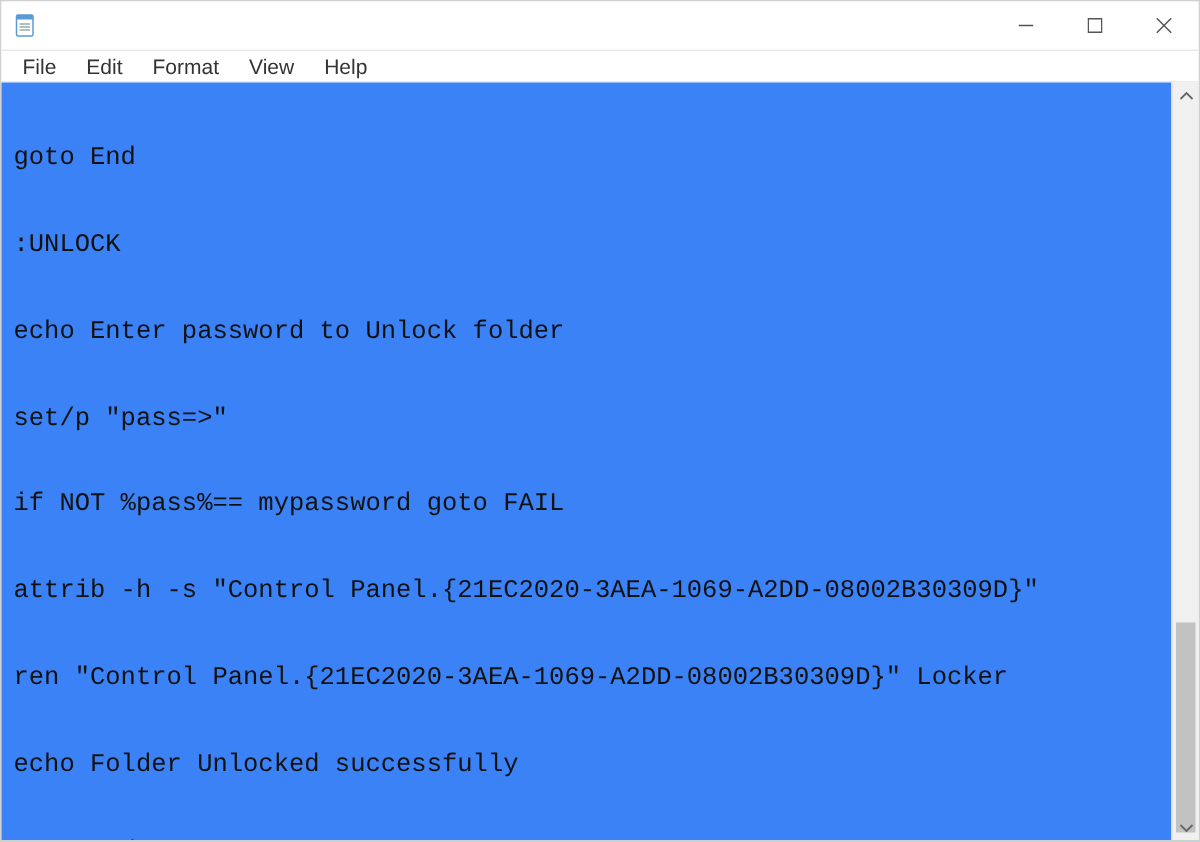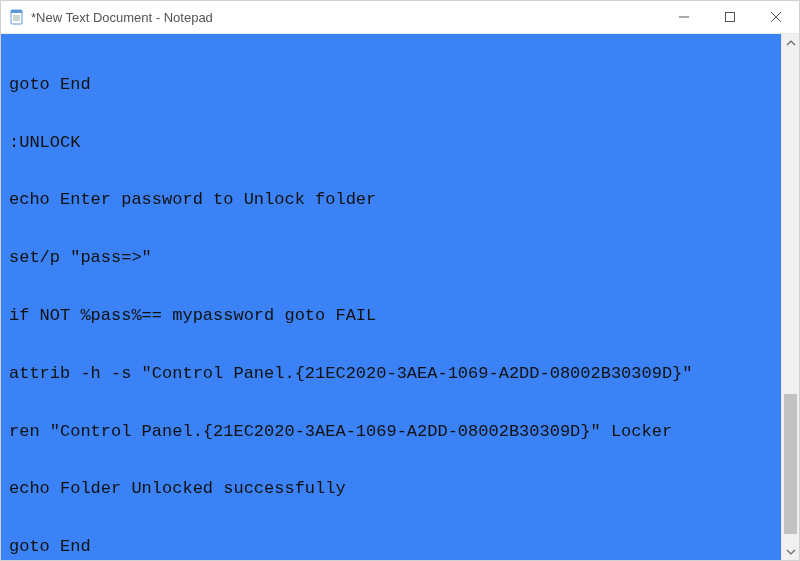--- a/index.html
+++ b/index.html
@@ -119,40 +119,46 @@
   <div class="titlebar">
     <span class="app-icon">
       <svg viewBox="0 0 16 16" width="16" height="16">
         <rect x="2" y="1" width="11" height="14" rx="1" fill="#fff" stroke="#5a9bd5" stroke-width="1"></rect>
         <rect x="2" y="1" width="11" height="3" fill="#5a9bd5"></rect>
         <line x1="4" y1="7" x2="11" y2="7" stroke="#9aa" stroke-width="1"></line>
         <line x1="4" y1="9" x2="11" y2="9" stroke="#9aa" stroke-width="1"></line>
         <line x1="4" y1="11" x2="11" y2="11" stroke="#9aa" stroke-width="1"></line>
       </svg>
     </span>
-    <span class="title-text">*New Text Document - Notepad</span>
     <span class="spacer"></span>
     <div class="win-btn">
       <svg viewBox="0 0 10 10">
           <line x1="0" y1="5" x2="10" y2="5" stroke="currentColor" stroke-width="1"></line>
         </svg>
     </div>
     <div class="win-btn">
       <svg viewBox="0 0 10 10">
           <rect x="0.5" y="0.5" width="9" height="9" fill="none" stroke="currentColor" stroke-width="1"></rect>
         </svg>
     </div>
     <div class="win-btn close">
       <svg viewBox="0 0 10 10">
           <line x1="0" y1="0" x2="10" y2="10" stroke="currentColor" stroke-width="1"></line>
           <line x1="10" y1="0" x2="0" y2="10" stroke="currentColor" stroke-width="1"></line>
         </svg>
     </div>
   </div>
 
+  <div class="menubar">
+    <div class="menu-item">File</div>
+    <div class="menu-item">Edit</div>
+    <div class="menu-item">Format</div>
+    <div class="menu-item">View</div>
+    <div class="menu-item">Help</div>
+  </div>
 
   <div class="client">
     <div class="editor">
 goto End
 
 :UNLOCK
 
 echo Enter password to Unlock folder
 
 set/p "pass=&gt;"

